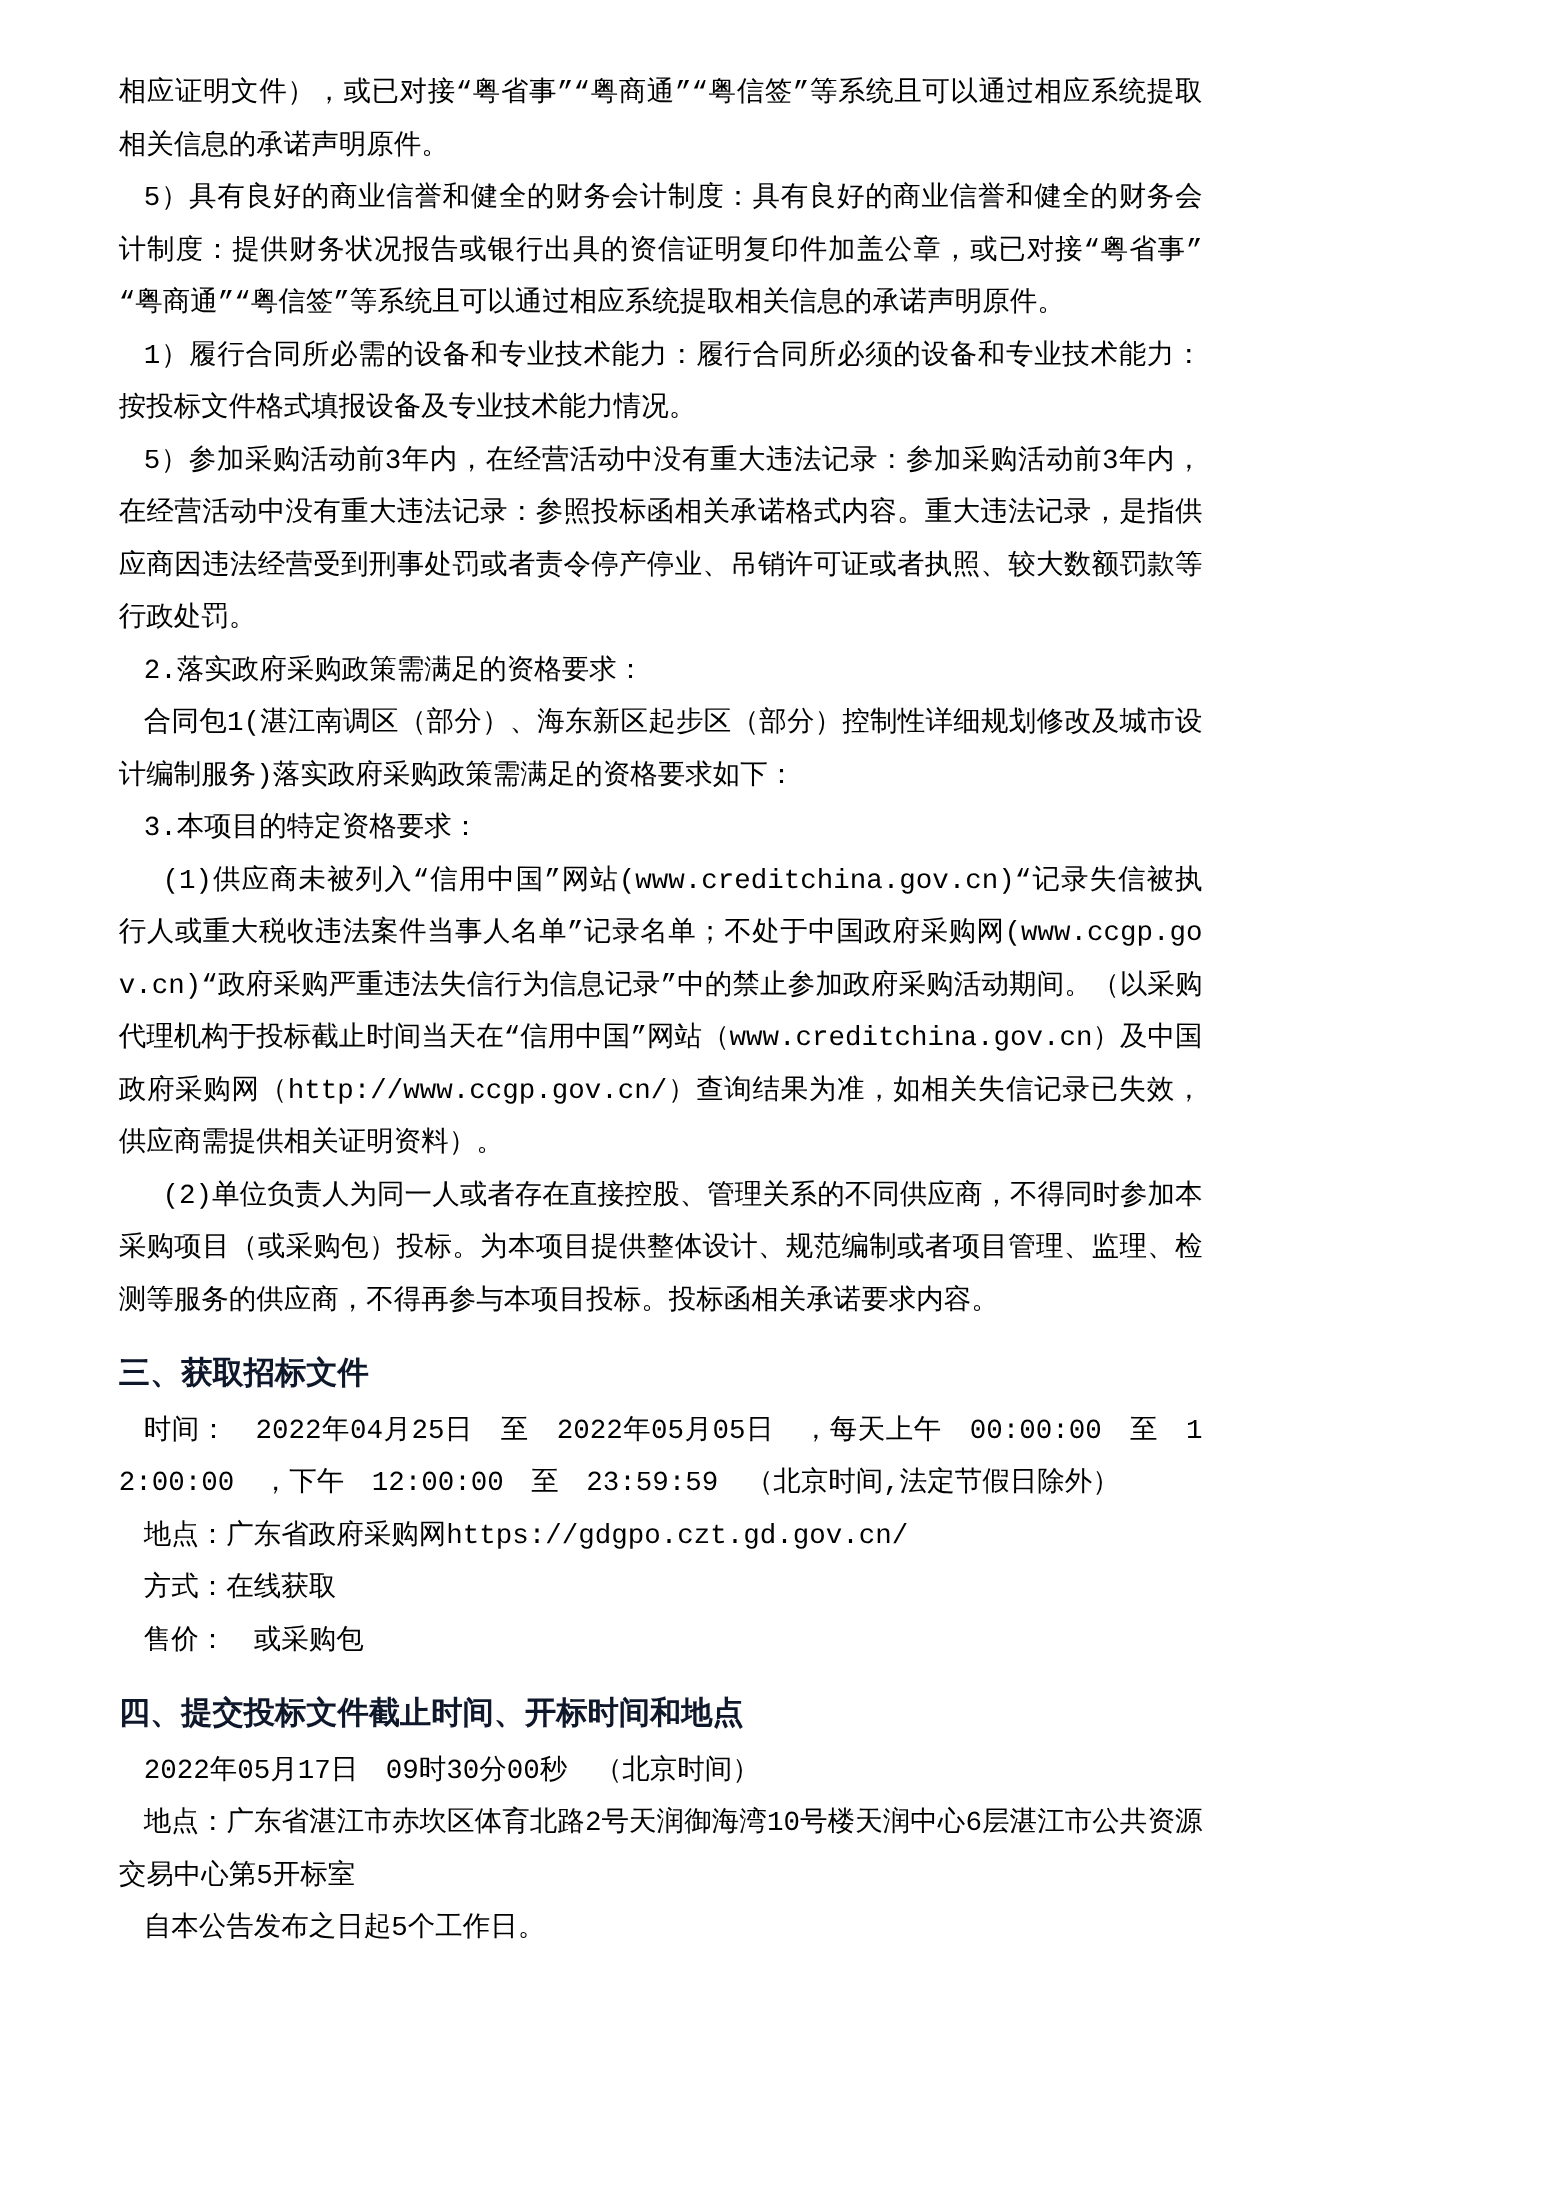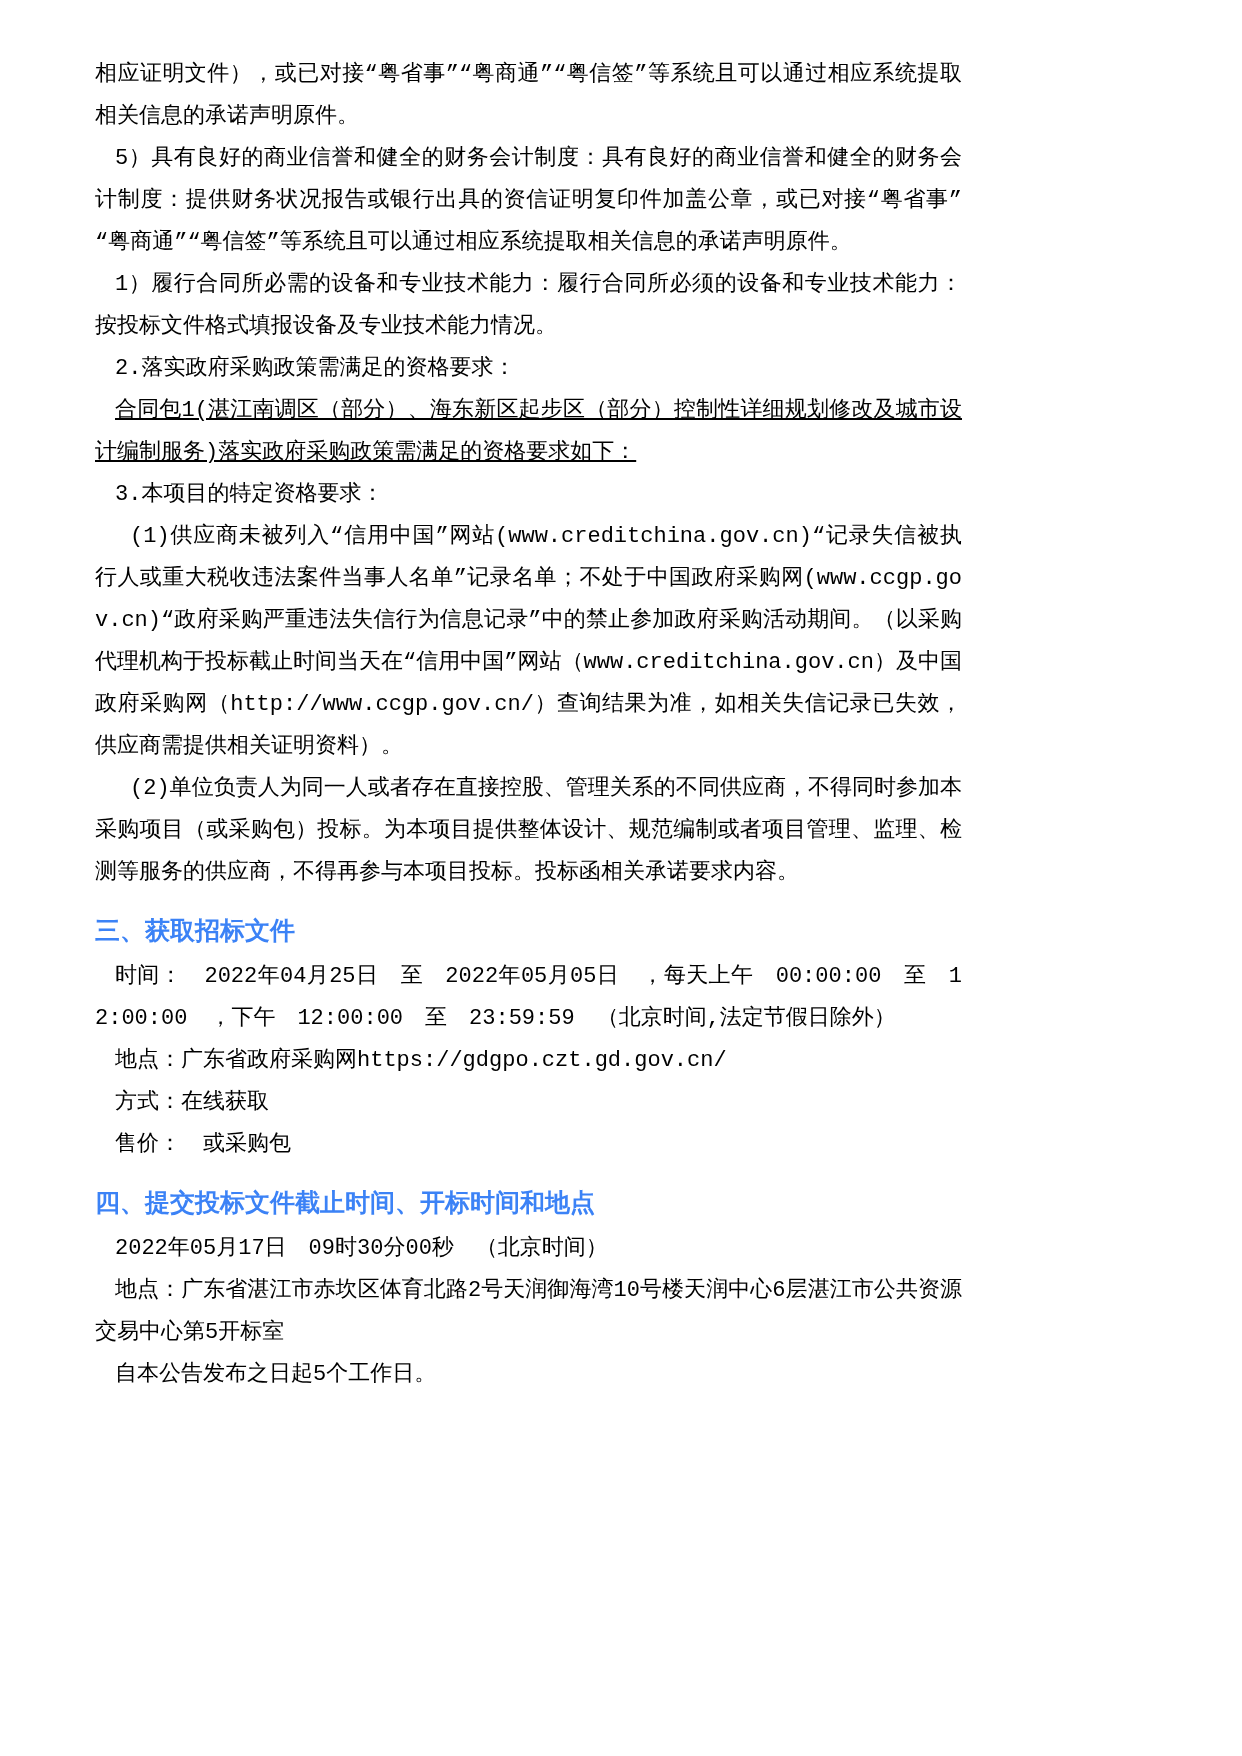--- a/index.html
+++ b/index.html
@@ -26,39 +26,40 @@
     text-align: justify;
     word-break: break-all;
   }
   
   .p-flush { text-indent: 0; }
   
   .p-ind1 { text-indent: 20px; }
   
   .p-ind2 { text-indent: 35px; }
   
-  .p-hang { margin-left: 37px; text-indent: 20px; text-decoration: underline; }
+  .p-hang { margin-left: 37px; text-indent: 20px; }
   .section-heading {
     margin: 15px 0 5px 0;
     font-family: "Liberation Sans", "DejaVu Sans", sans-serif;
     font-size: 25px;
     font-weight: bold;
     line-height: 42px;
-    color: #3b82f6;
+    color: #0f172a;
     text-align: left;
   }
 </style>
 </head>
 <body>
 
 <div class="doc-content">
 
   <p class="p-flush">相应证明文件），或已对接“粤省事”“粤商通”“粤信签”等系统且可以通过相应系统提取相关信息的承诺声明原件。</p>
   <p class="p-ind1">5）具有良好的商业信誉和健全的财务会计制度：具有良好的商业信誉和健全的财务会计制度：提供财务状况报告或银行出具的资信证明复印件加盖公章，或已对接“粤省事”“粤商通”“粤信签”等系统且可以通过相应系统提取相关信息的承诺声明原件。</p>
   <p class="p-ind1">1）履行合同所必需的设备和专业技术能力：履行合同所必须的设备和专业技术能力：按投标文件格式填报设备及专业技术能力情况。</p>
+  <p class="p-ind1">5）参加采购活动前3年内，在经营活动中没有重大违法记录：参加采购活动前3年内，在经营活动中没有重大违法记录：参照投标函相关承诺格式内容。重大违法记录，是指供应商因违法经营受到刑事处罚或者责令停产停业、吊销许可证或者执照、较大数额罚款等行政处罚。</p>
   <p class="p-ind1">2.落实政府采购政策需满足的资格要求：</p>
   <p class="p-hang">合同包1(湛江南调区（部分）、海东新区起步区（部分）控制性详细规划修改及城市设计编制服务)落实政府采购政策需满足的资格要求如下：</p>
   <p class="p-ind1">3.本项目的特定资格要求：</p>
   <p class="p-ind2">(1)供应商未被列入“信用中国”网站(www.creditchina.gov.cn)“记录失信被执行人或重大税收违法案件当事人名单”记录名单；不处于中国政府采购网(www.ccgp.gov.cn)“政府采购严重违法失信行为信息记录”中的禁止参加政府采购活动期间。（以采购代理机构于投标截止时间当天在“信用中国”网站（www.creditchina.gov.cn）及中国政府采购网（http://www.ccgp.gov.cn/）查询结果为准，如相关失信记录已失效，供应商需提供相关证明资料）。</p>
   <p class="p-ind2">(2)单位负责人为同一人或者存在直接控股、管理关系的不同供应商，不得同时参加本采购项目（或采购包）投标。为本项目提供整体设计、规范编制或者项目管理、监理、检测等服务的供应商，不得再参与本项目投标。投标函相关承诺要求内容。</p>
 
   <div>
     <h2 class="section-heading">三、获取招标文件</h2>
     <p class="p-ind1">时间：　2022年04月25日　至　2022年05月05日　，每天上午　00:00:00　至　12:00:00　，下午　12:00:00　至　23:59:59　（北京时间,法定节假日除外）</p>
     <p class="p-ind1">地点：广东省政府采购网https://gdgpo.czt.gd.gov.cn/</p>

